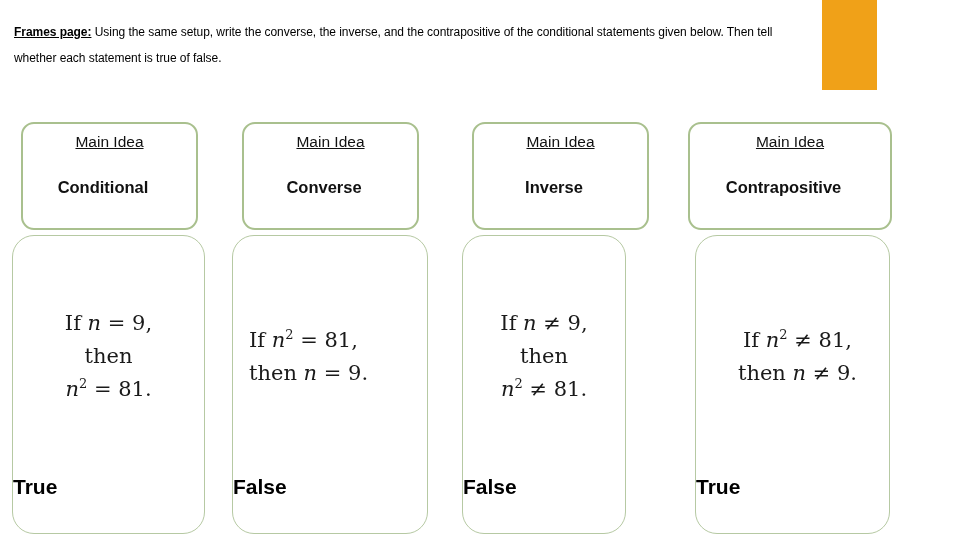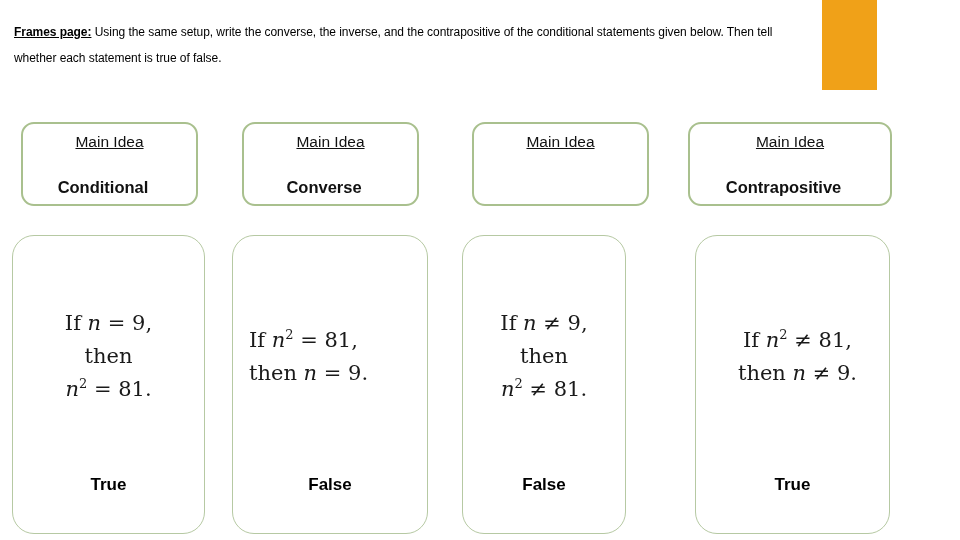--- a/index.html
+++ b/index.html
@@ -58,21 +58,21 @@
     height: 540px;
   }
 
   .header-card {
     position: absolute;
     box-sizing: border-box;
     border: 2.5px solid #a9c08e;
     border-radius: 13px;
     background: #ffffff;
     top: 122px;
-    height: 84px;
+    height: 108px;
   }
   .header-card .main-idea {
     position: absolute;
     left: 0;
     right: 0;
     top: 9px;
     text-align: center;
     font-size: 15.5px;
     text-decoration: underline;
     color: #111111;
@@ -117,24 +117,24 @@
     font-size: 0.62em;
     vertical-align: super;
     line-height: 0;
   }
 
   .verdict {
     position: absolute;
     left: 0;
     right: 0;
     top: 239px;
-    text-align: center;
+    text-align: left;
     font-family: "Liberation Sans", sans-serif;
     font-weight: bold;
-    font-size: 17px;
+    font-size: 21px;
     color: #000000;
   }
 
   
   #col-1 { left: 0; }
   #col-1 .header-card { left: 21px; width: 177px; }
   #col-1 .body-card   { left: 12px; width: 193px; }
 
   
   #col-2 { left: 0; }
@@ -180,20 +180,21 @@
     </div>
     <div class="body-card">
       <div class="statement two-line">If <i>n</i><sup>2</sup> = 81,<br>then <i>n</i> = 9.</div>
       <div class="verdict">False</div>
     </div>
   </div>
 
   <div class="column" id="col-3">
     <div class="header-card">
       <div class="main-idea">Main Idea</div>
+      <div class="kind">Inverse</div>
     </div>
     <div class="body-card">
       <div class="statement centered three-line">If <i>n</i> ≠ 9,<br>then<br><i>n</i><sup>2</sup> ≠ 81.</div>
       <div class="verdict">False</div>
     </div>
   </div>
 
   <div class="column" id="col-4">
     <div class="header-card">
       <div class="main-idea">Main Idea</div>

